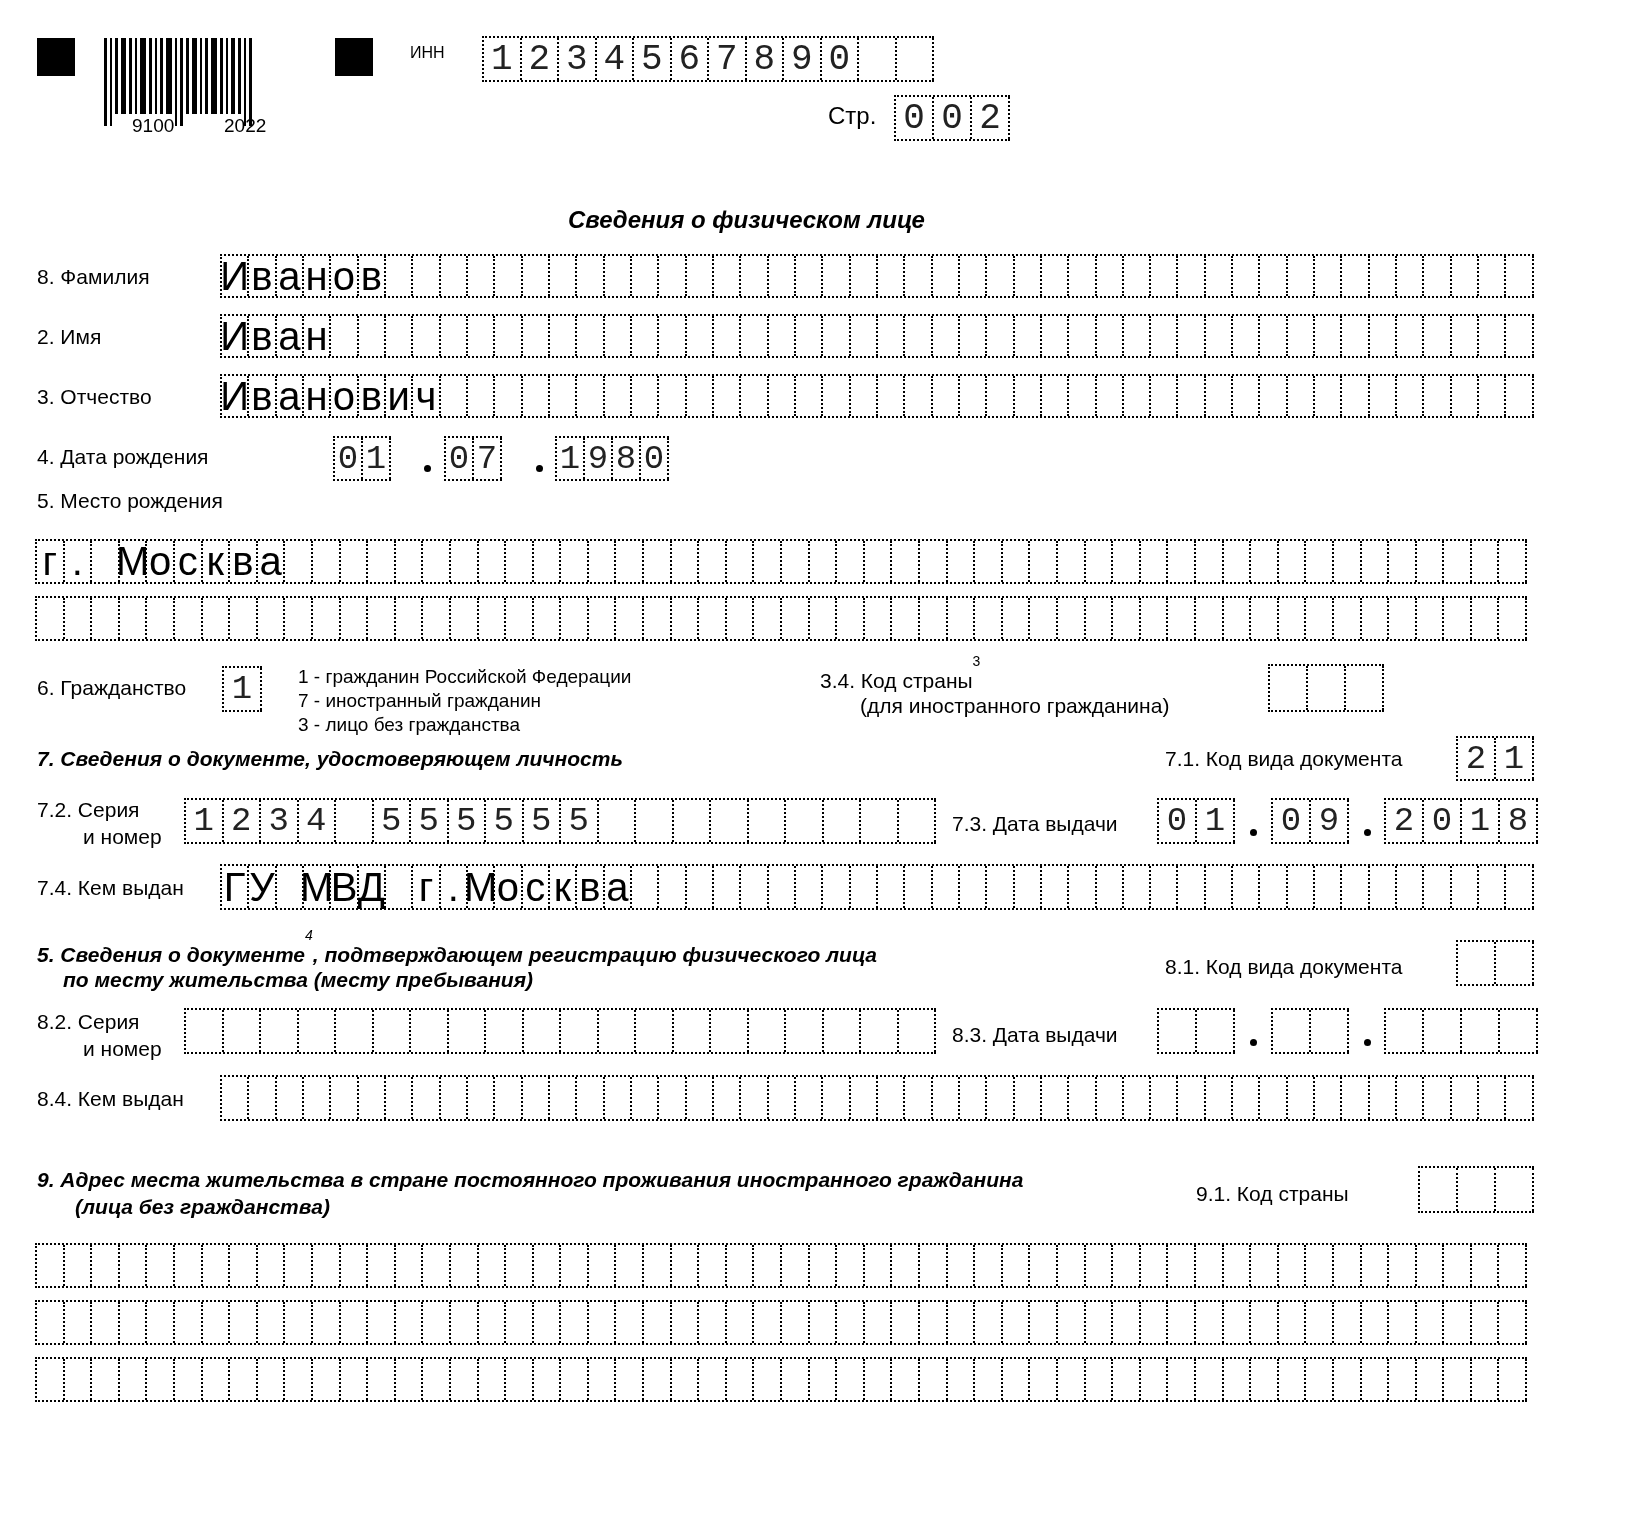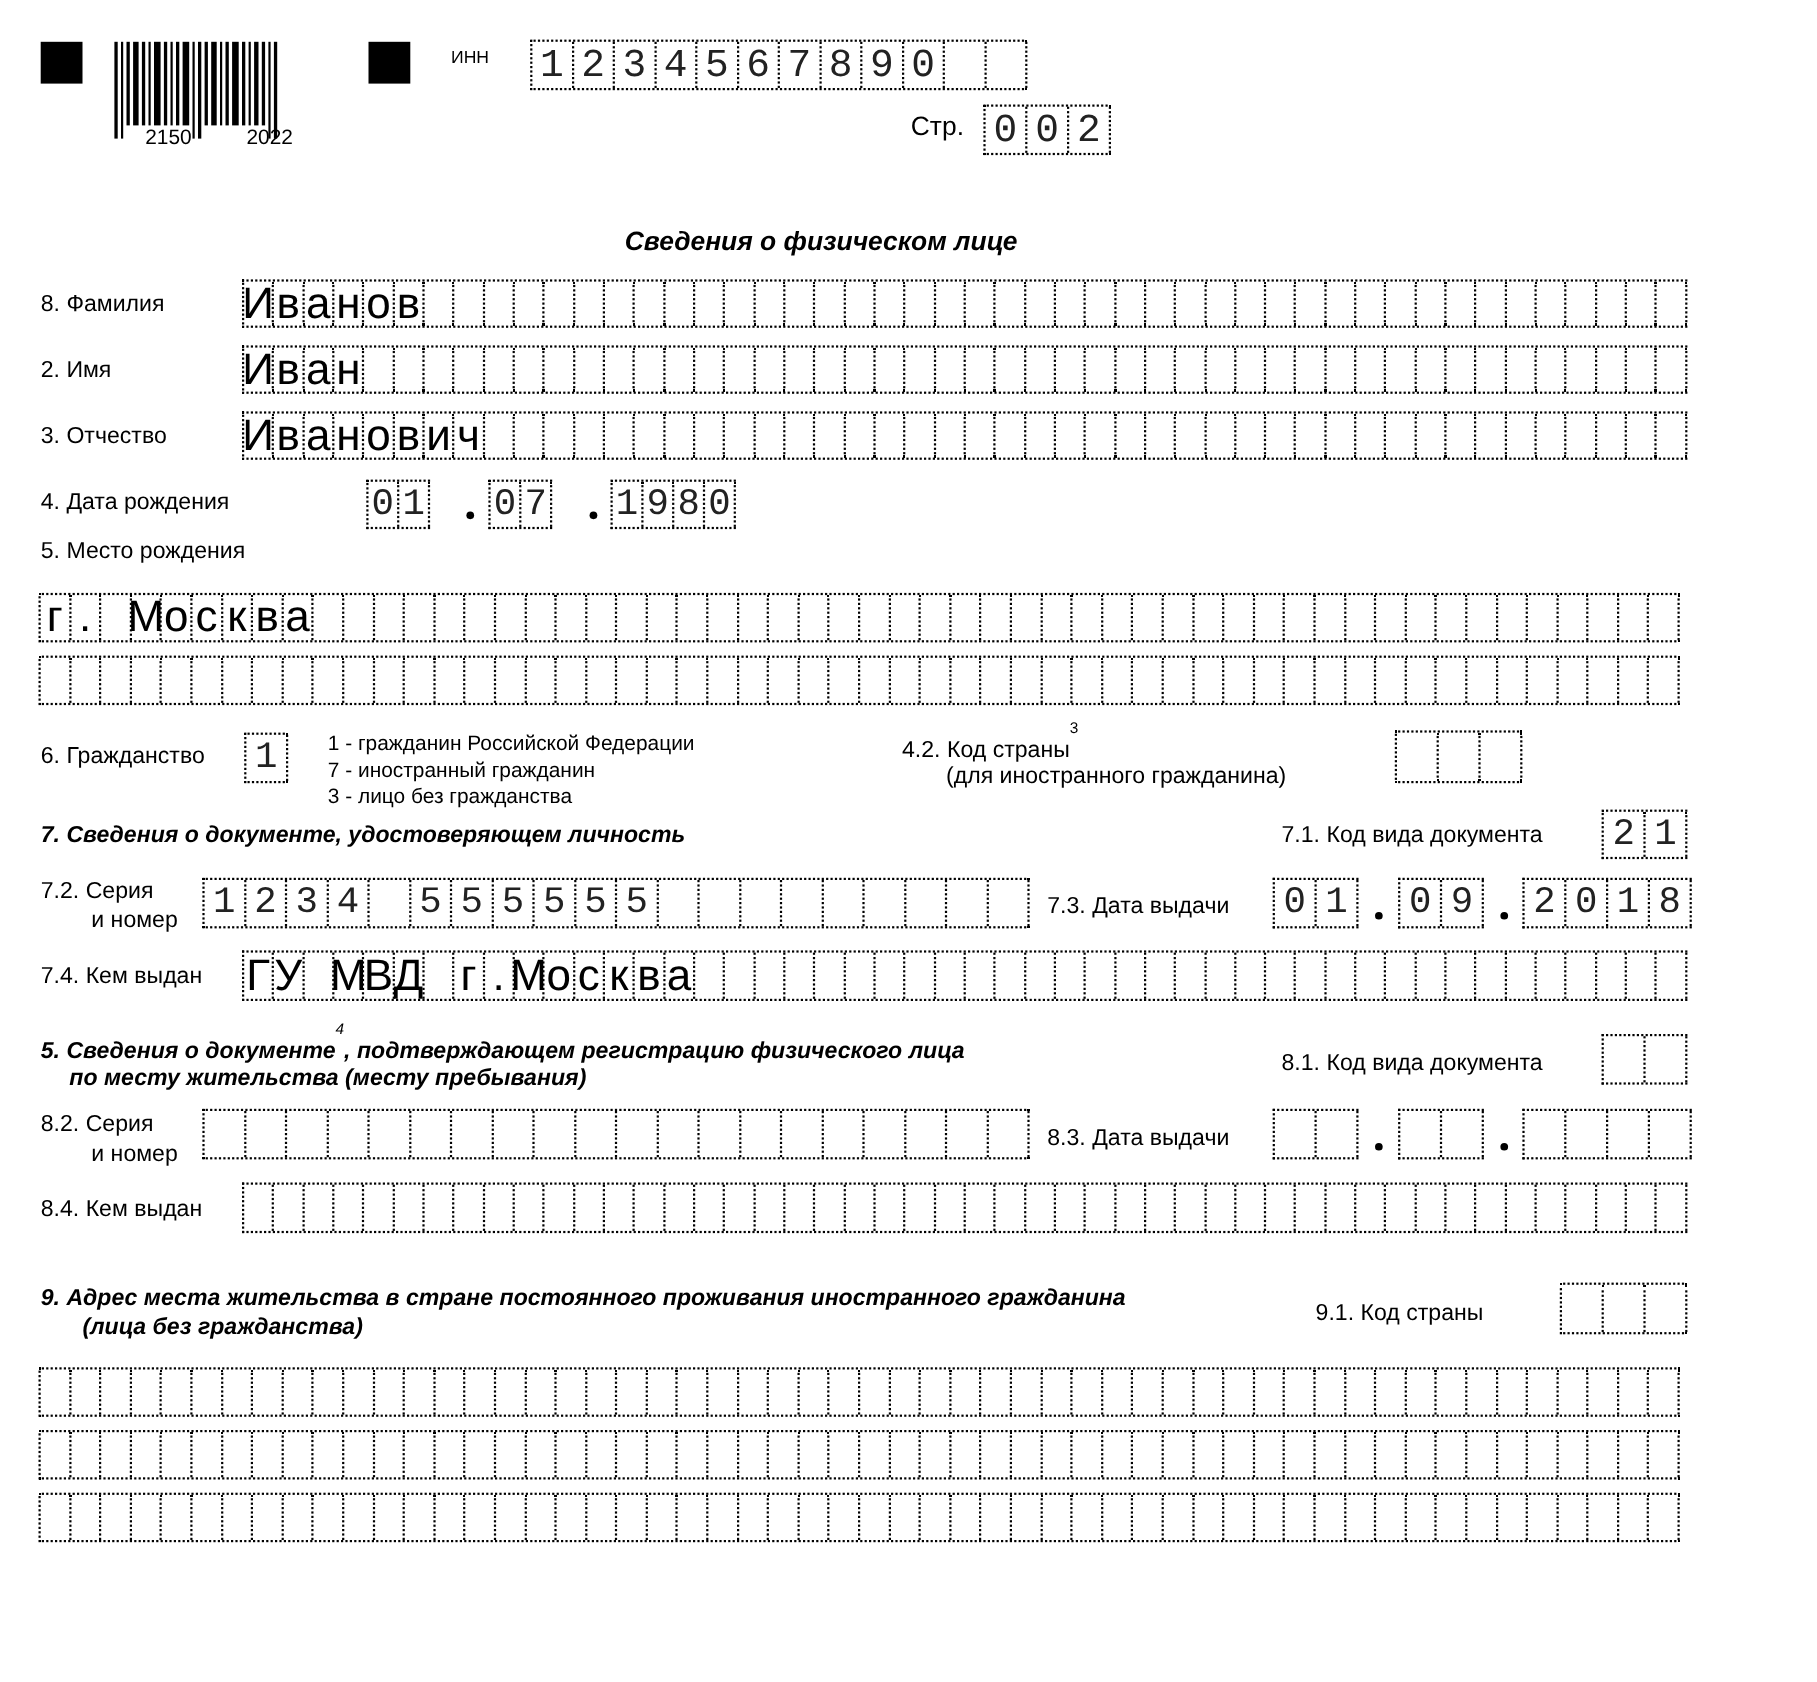--- a/index.html
+++ b/index.html
@@ -44,21 +44,21 @@
     <span style="width: 2px; height: 76px;"></span>
     <span style="width: 3px; height: 76px;"></span>
     <span style="width: 6px; height: 76px;"></span>
     <span style="width: 3px; height: 76px;"></span>
     <span style="width: 2px; height: 76px;"></span>
     <span style="width: 4px; height: 76px;"></span>
     <span style="width: 3px; height: 76px;"></span>
     <span style="width: 2px; height: 88px;"></span>
     <span style="width: 3px; height: 88px;"></span>
   </div>
-<div class="lbl" style="left:132px;top:116px;font-size:19px;">2150</div>
+<div class="lbl" style="left:132px;top:116px;font-size:19px;">9100</div>
 <div class="lbl" style="left:224px;top:116px;font-size:19px;">2022</div>
 
 <div class="lbl" style="left:410px;top:45px;font-size:16px;">ИНН</div>
 <div class="grid mono" style="left:482px;top:36px;height:46px;font-size:36px;">
     <div class="cell" style="width: 37.5px; height: 100%;">1</div>
     <div class="cell" style="width: 37.5px; height: 100%;">2</div>
     <div class="cell" style="width: 37.5px; height: 100%;">3</div>
     <div class="cell" style="width: 37.5px; height: 100%;">4</div>
     <div class="cell" style="width: 37.5px; height: 100%;">5</div>
     <div class="cell" style="width: 37.5px; height: 100%;">6</div>
@@ -369,21 +369,21 @@
 
 <div class="lbl" style="left:37px;top:677px;">6. Гражданство</div>
 <div class="grid mono" style="left:222px;top:666px;height:46px;font-size:34px;">
     <div class="cell" style="width: 38px; height: 100%;">1</div>
   </div>
 <div class="lbl" style="left:298px;top:667px;font-size:19px;">1 - гражданин Российской Федерации</div>
 <div class="lbl" style="left:298px;top:691px;font-size:19px;">7 - иностранный гражданин</div>
 <div class="lbl" style="left:298px;top:715px;font-size:19px;">3 - лицо без гражданства</div>
 
 <div class="lbl" style="left:820px;top:668px;">
-  <span>4.2. Код страны</span><sup style="position:relative;top:-14px;">3</sup>
+  <span>3.4. Код страны</span><sup style="position:relative;top:-14px;">3</sup>
 </div>
 <div class="lbl" style="left:860px;top:695px;">(для иностранного гражданина)</div>
 <div class="grid mono" style="left:1268px;top:664px;height:48px;font-size:34px;">
     <div class="cell" style="width: 38px; height: 100%;"></div>
     <div class="cell" style="width: 38px; height: 100%;"></div>
     <div class="cell" style="width: 38px; height: 100%;"></div>
   </div>
 
 <div class="lbl bold" style="left:37px;top:748px;">7. Сведения о документе, удостоверяющем личность</div>
 <div class="lbl" style="left:1165px;top:748px;">7.1. Код вида документа</div>

